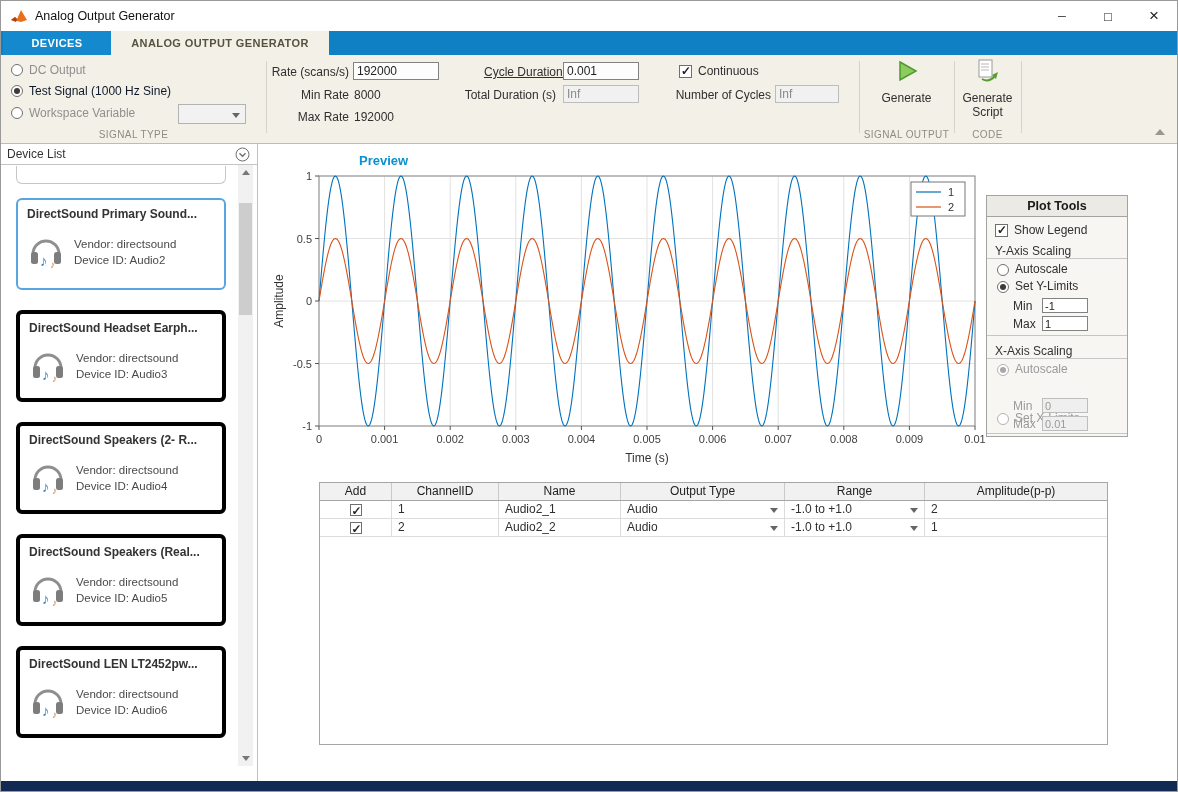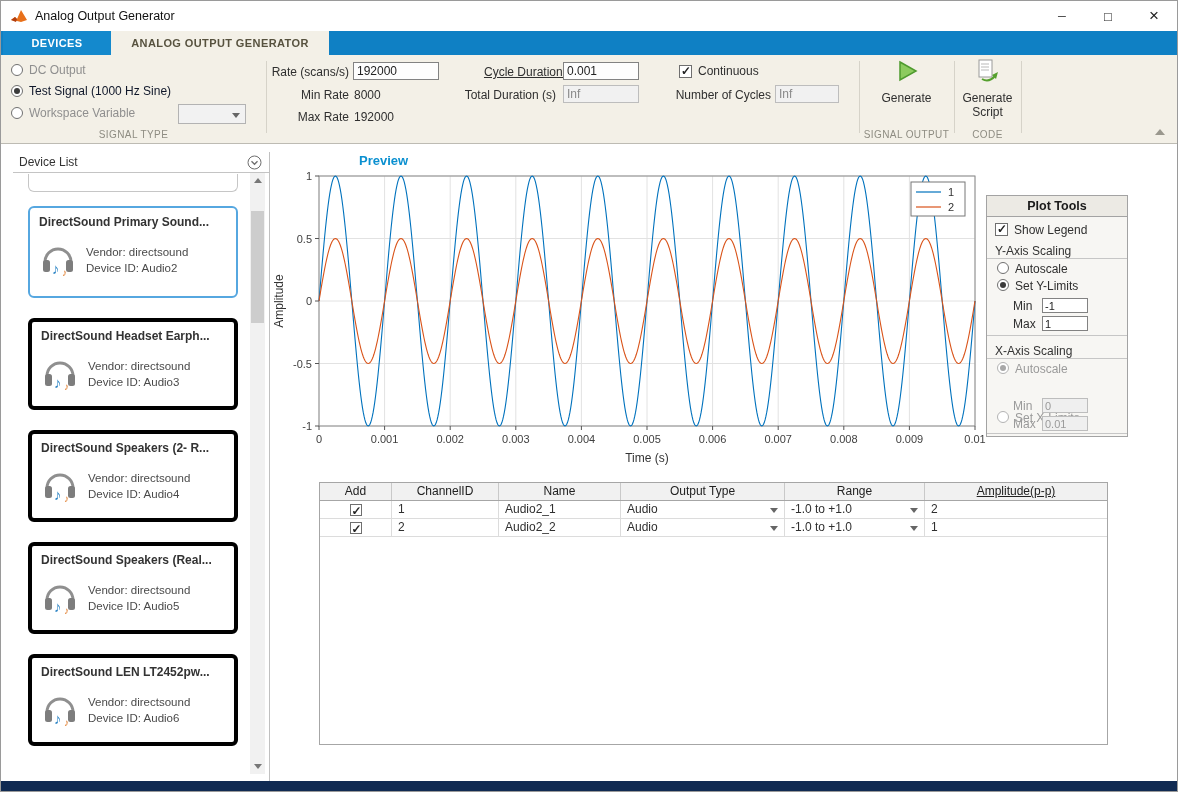--- a/index.html
+++ b/index.html
@@ -43,21 +43,21 @@
   .input.disabled{background:#f1f1f1;border-color:#bdbdbd;color:#8a8a8a;}
   .combo{position:absolute;width:68px;height:20px;border:1px solid #b3b3b3;background:#f2f2f2;}
   .combo .arr{position:absolute;right:5px;top:8px;}
   .arr{width:0;height:0;border-left:4px solid transparent;border-right:4px solid transparent;border-top:5px solid #666;}
   .ribbon-btn{position:absolute;top:4px;display:flex;flex-direction:column;align-items:center;cursor:default;}
   .ribbon-btn .blabel{margin-top:8px;font-size:12px;color:#2f2f2f;line-height:14px;text-align:center;}
   .collapse-arrow{position:absolute;right:12px;bottom:8px;width:0;height:0;
                   border-left:5px solid transparent;border-right:5px solid transparent;border-bottom:6px solid #9a988e;}
 
   
-  .devpanel{position:absolute;left:12px;top:143px;width:257px;height:637px;background:#fff;border-right:1px solid #c0c0c0;margin-top:8px;}
+  .devpanel{position:absolute;left:0;top:143px;width:257px;height:637px;background:#fff;border-right:1px solid #c0c0c0;}
   .devheader{position:absolute;left:0;top:0;width:100%;height:21px;border-bottom:1px solid #c4c4c4;background:#fff;}
   .devheader .htext{position:absolute;left:6px;top:3px;font-size:12px;color:#333;}
   .devheader .circ{position:absolute;right:7px;top:3px;}
   .scrollbar{position:absolute;right:4px;top:21px;width:15px;height:601px;background:#f1f1f1;}
   .sb-arrow{position:absolute;left:0;width:15px;height:15px;display:flex;align-items:center;justify-content:center;}
   .tri-up{width:0;height:0;border-left:4px solid transparent;border-right:4px solid transparent;border-bottom:5px solid #777;}
   .tri-down{width:0;height:0;border-left:4px solid transparent;border-right:4px solid transparent;border-top:5px solid #777;}
   .sb-thumb{position:absolute;left:1px;top:38px;width:13px;height:112px;background:#cdcdcd;}
   .card{position:absolute;left:15px;width:210px;height:92px;background:#fff;border:4px solid #000000;border-radius:6px;}
   .card.selected{border:2px solid #56a7e0;}
@@ -70,36 +70,36 @@
 
   
   .preview-title{position:absolute;left:358px;top:152px;font-size:13px;font-weight:bold;color:#0b90d0;}
   #preview-chart{position:absolute;left:270px;top:167px;overflow:visible;}
   #preview-chart text{font-family:"Liberation Sans",sans-serif;}
 
   
   .plottools{position:absolute;left:985px;top:194px;width:142px;height:242px;background:#f7f6f3;border:1px solid #a3a3a3;}
   .pt-header{position:absolute;left:0;top:0;width:100%;height:21px;line-height:21px;text-align:center;font-weight:bold;
              font-size:12.5px;color:#1a1a1a;background:#eceae4;border-bottom:1px solid #a3a3a3;}
-  .pt-row{position:absolute;display:flex;align-items:flex-start;gap:6px;font-size:12px;}
+  .pt-row{position:absolute;display:flex;align-items:flex-end;gap:6px;font-size:12px;}
   .pt-row.gray{color:#9a9a9a;}
   .group-label{position:absolute;left:8px;font-size:12px;color:#333;}
   .group-box{position:absolute;left:0;right:0;border:1px solid #c6c6c6;border-left:none;border-right:none;}
   .pt-input{position:absolute;width:46px;height:15px;border:1px solid #828282;background:#fff;
             font:11px "Liberation Sans",sans-serif;color:#222;padding:0 2px;}
   .pt-input.disabled{background:#efefef;border-color:#bdbdbd;color:#9a9a9a;}
   .pt-minmax{position:absolute;font-size:12px;color:#2f2f2f;}
   .pt-minmax.gray{color:#9a9a9a;}
 
   
   .chtable{position:absolute;left:318px;top:481px;width:789px;height:263px;background:#fff;border:1px solid #a6a6a6;}
   .t-head,.t-row{display:grid;grid-template-columns:72px 107px 122px 164px 140px 182px;height:18px;}
   .t-head{background:#f1f1f1;border-bottom:1px solid #a6a6a6;}
   .t-head .hc{border-right:1px solid #c9c9c9;font-size:12px;text-align:center;line-height:17px;color:#222;overflow:hidden;}
-  .t-head .hc:last-child{border-right:none;text-decoration:underline;}
+  .t-head .hc:last-child{border-right:none;}
   .t-row .c{border-right:1px solid #dcdcdc;border-bottom:1px solid #dcdcdc;font-size:12px;line-height:17px;
             padding-left:6px;position:relative;overflow:hidden;}
   .t-row .c:last-child{border-right:none;}
   .t-row .c.center{display:flex;align-items:center;justify-content:center;padding-left:0;}
   .t-row .c .cellarr{position:absolute;right:6px;top:7px;}
 
   .bottom-bar{position:absolute;left:0;top:780px;width:100%;height:12px;background:#102a52;}
 </style>
 </head>
 <body>

